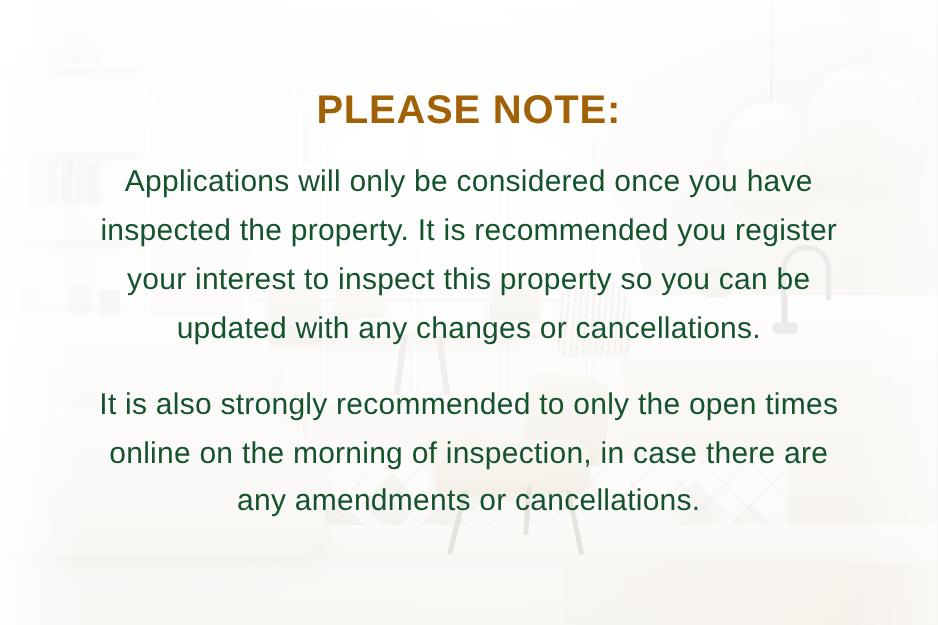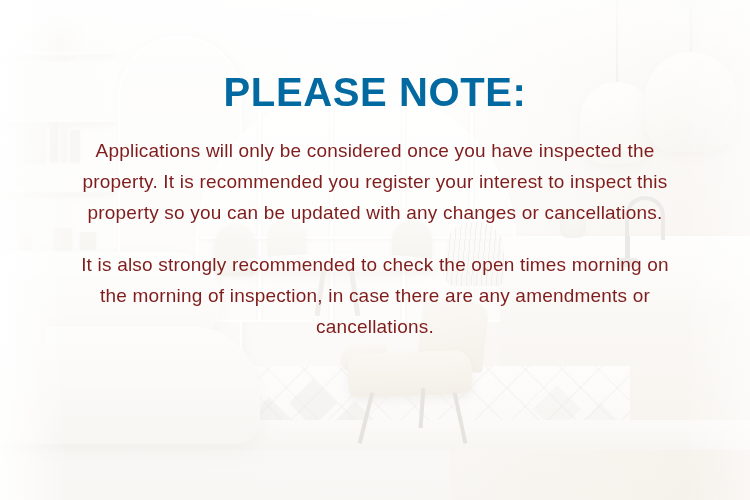--- a/index.html
+++ b/index.html
@@ -258,35 +258,35 @@
 
   
   .content {
     position:absolute;
     left:0; top:0; width:750px; height:443px;
     display:flex; flex-direction:column;
     align-items:center;
     padding:70px 40px 0;
   }
   .heading {
-    color:#0369a1;
+    color:#a16207;
     font-family:"Liberation Sans", sans-serif;
     font-weight:700;
-    font-size:40px;
+    font-size:32px;
     letter-spacing:.6px;
     line-height:1.1;
     text-align:center;
     margin-bottom:22px;
     white-space:nowrap;
   }
   .para {
-    color:#7f1d1d;
+    color:#14532d;
     font-family:"Liberation Sans", sans-serif;
     font-weight:400;
-    font-size:19px;
+    font-size:24px;
     line-height:1.62;
     letter-spacing:.2px;
     text-align:center;
     max-width:596px;
   }
   .para + .para { margin-top:22px; }
 
   
   .footer {
     position:absolute;
@@ -380,17 +380,17 @@
     <div class="sofa-seat"></div>
     <div class="sofa-arm"></div>
 
     <div class="veil"></div>
     <div class="veil-edges"></div>
   </div>
 
   <div class="content">
     <div class="heading">PLEASE NOTE:</div>
     <p class="para">Applications will only be considered once you have inspected the property. It is recommended you register your interest to inspect this property so you can be updated with any changes or cancellations.</p>
-    <p class="para">It is also strongly recommended to check the open times morning on the morning of inspection, in case there are any amendments or cancellations.</p>
+    <p class="para">It is also strongly recommended to only the open times online on the morning of inspection, in case there are any amendments or cancellations.</p>
   </div>
 
 
 </div>
 
 </body></html>

